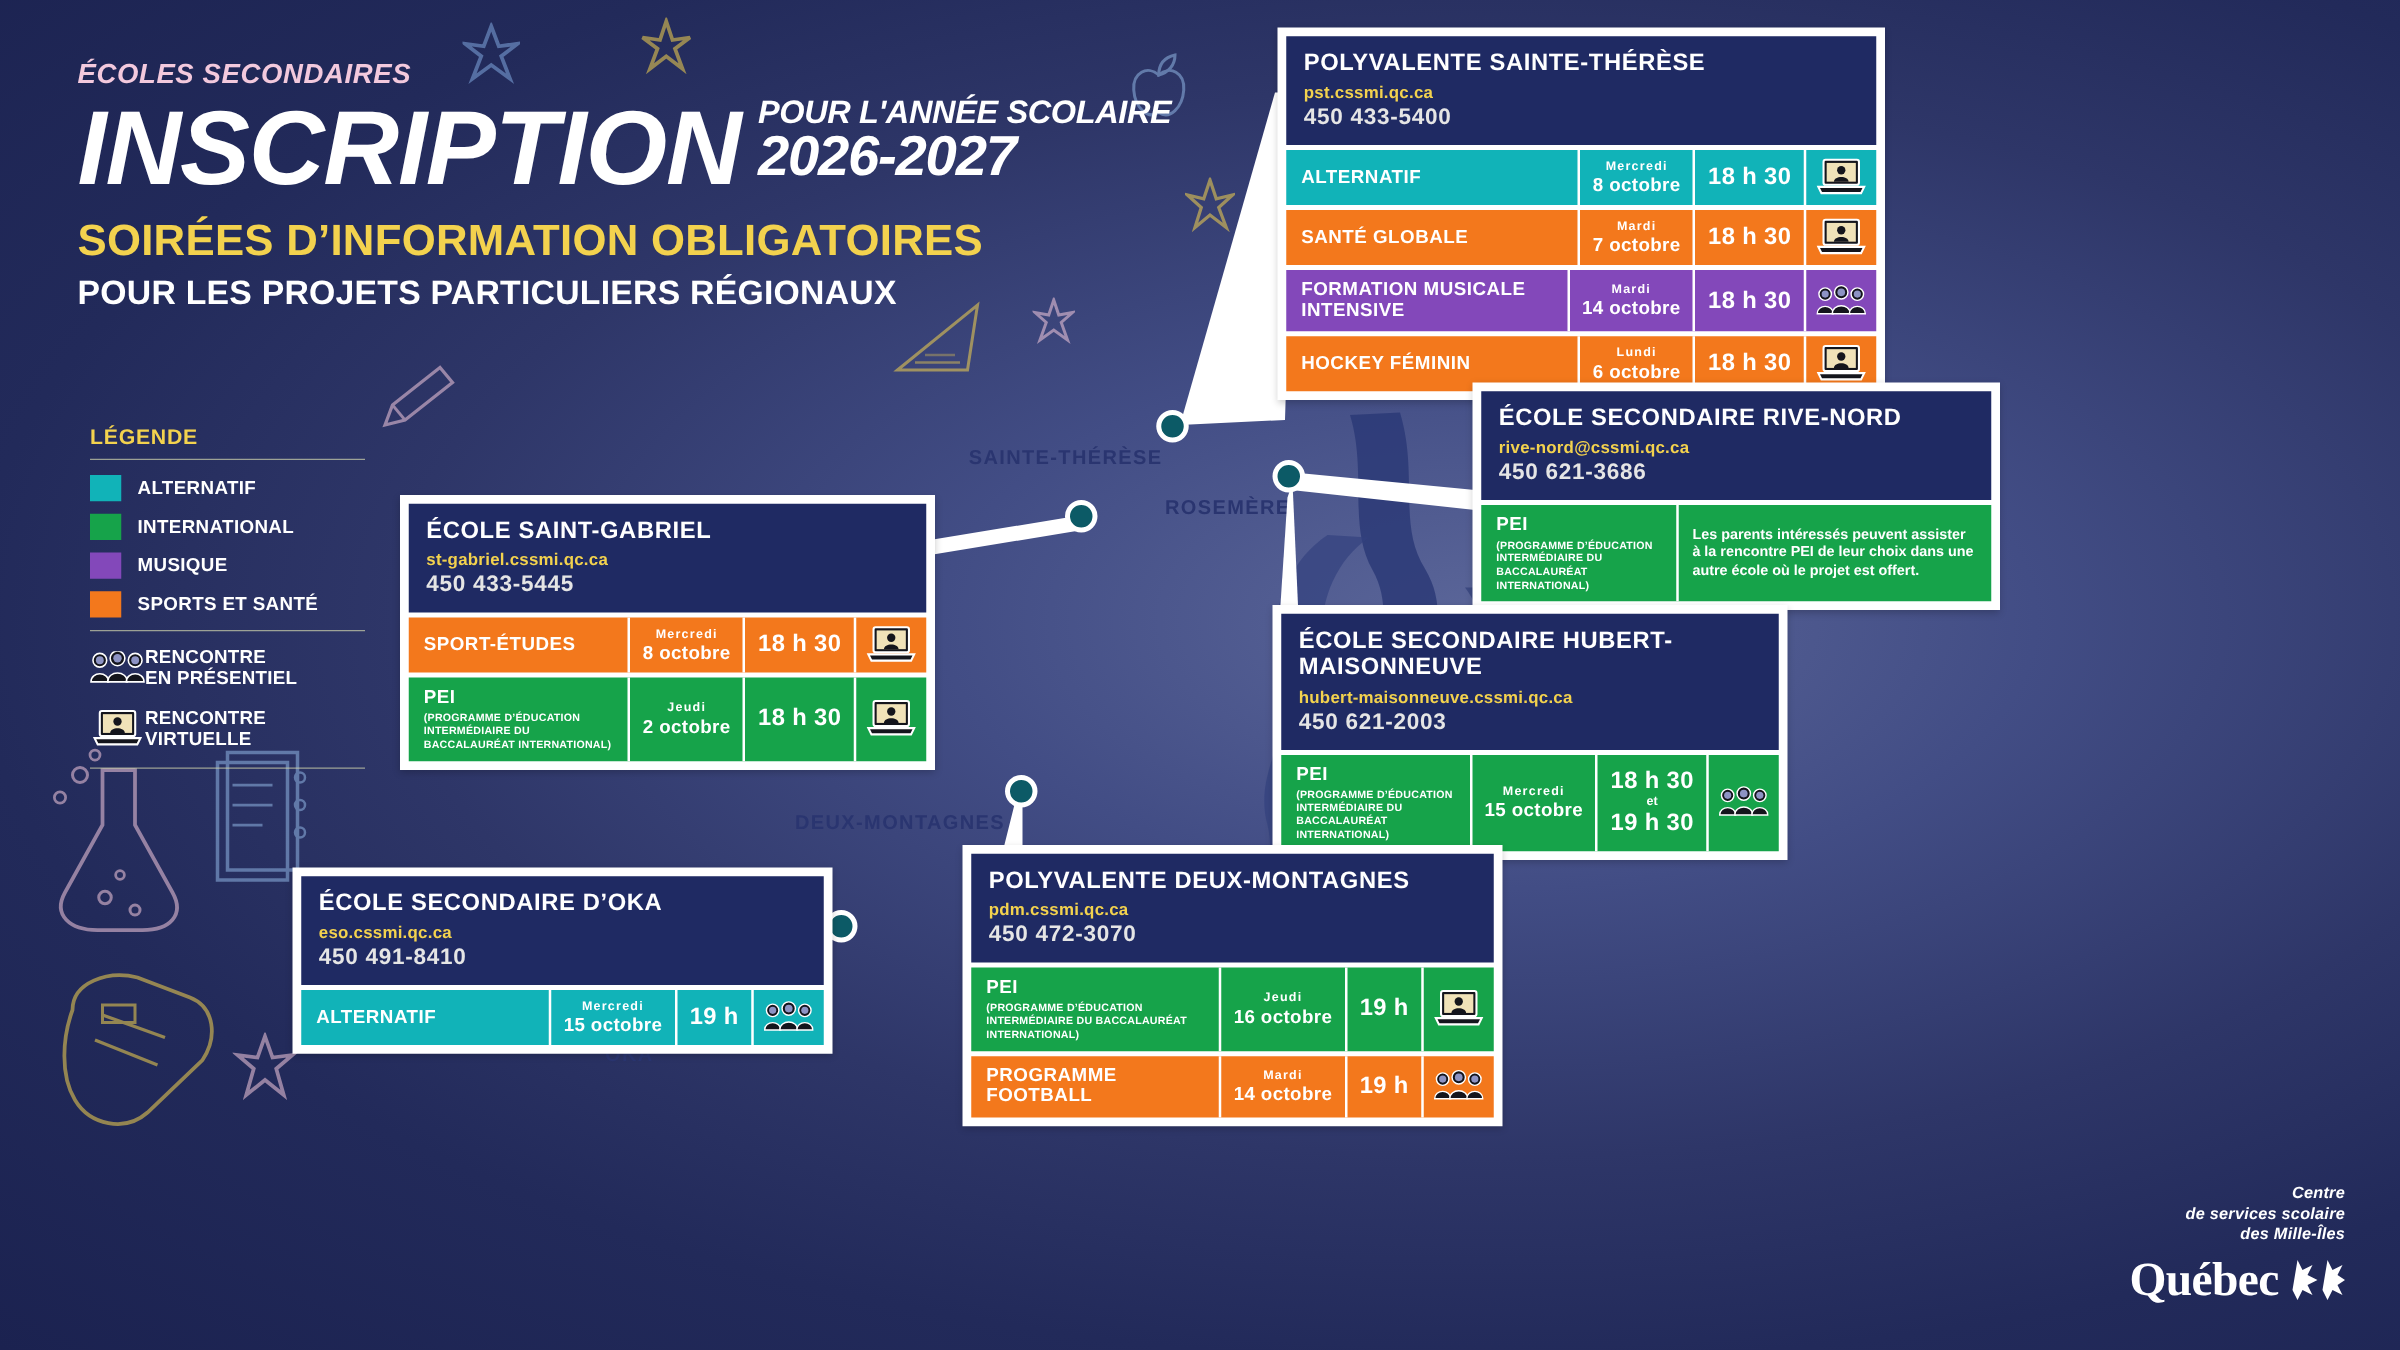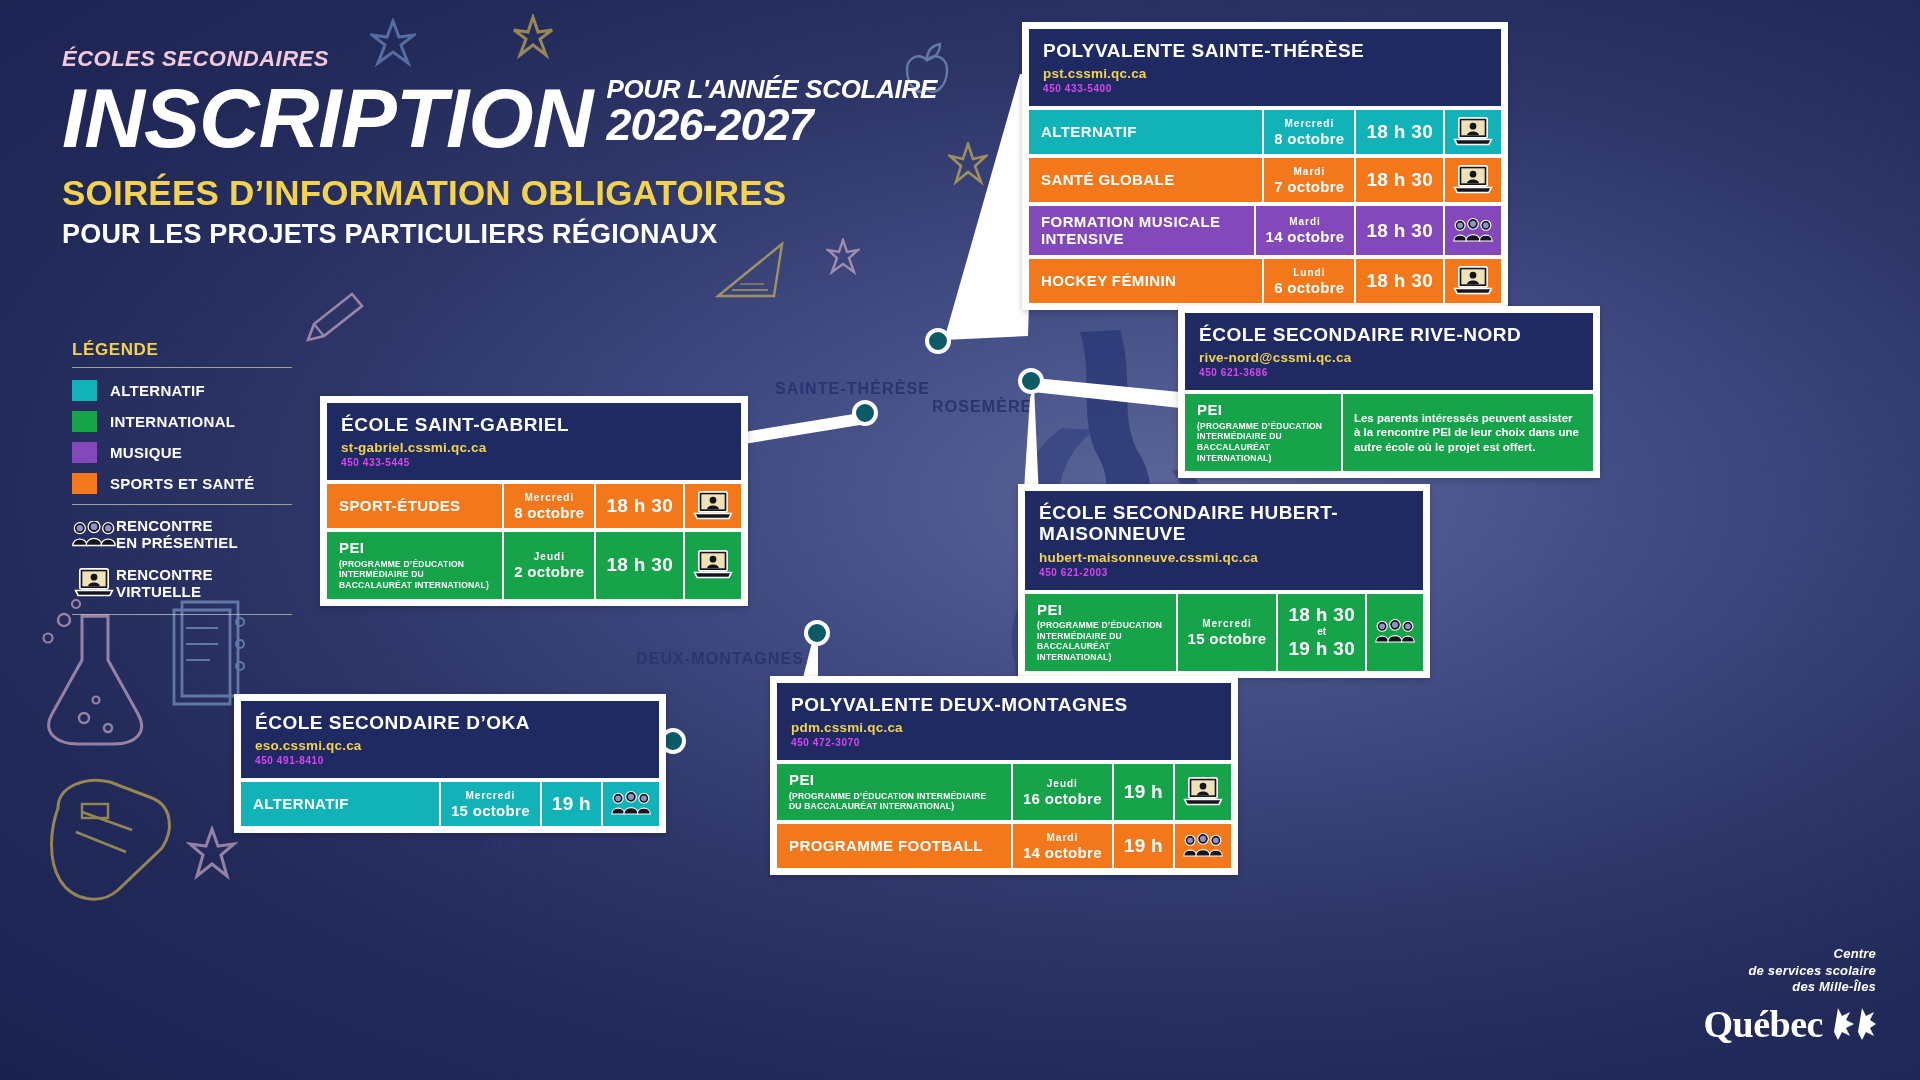--- a/index.html
+++ b/index.html
@@ -81,21 +81,21 @@
   .card-head { background: #1f2a63; padding: 11px 14px 12px 14px; }
   .card-name {
     font-size: 19px; font-weight: bold; color: #ffffff;
     letter-spacing: .5px; line-height: 1.12;
   }
   .card-web {
     font-size: 13.5px; font-weight: bold; color: #f3d24e;
     letter-spacing: .2px; margin-top: 5px;
   }
   .card-tel {
-    font-size: 10px; font-weight: bold; color: #d946ef;
+    font-size: 18px; font-weight: bold; color: #e5e5e5;
     letter-spacing: .6px; margin-top: 2px;
   }
   .rows { margin-top: 4px; }
   .row { display: flex; align-items: stretch; margin-top: 4px; }
   .row:first-child { margin-top: 0; }
   .c-prog {
     flex: 1 1 auto; display: flex; flex-direction: column; justify-content: center;
     padding: 8px 12px; min-height: 44px;
   }
   .prog-name {
@@ -291,21 +291,21 @@
               <path d="M2 28 L46 28 L43 34 L5 34 Z" fill="#14151c" stroke="#ffffff" stroke-width="2"></path>
             </svg>
           </span>
           <span class="legend-label2"><span>RENCONTRE</span><br><span>VIRTUELLE</span></span>
         </div>
       </div>
     <div class="legend-rule" style="margin-top:6px;"></div>
   </div>
 
   <div id="city-labels">
-      <div class="city" style="left: 775px; top: 380px; text-align: right;">SAINTE-THÉRÈSE</div>
+      <div class="city" style="left: 775px; top: 358px; text-align: right;">SAINTE-THÉRÈSE</div>
       <div class="city" style="left: 932px; top: 398px;">ROSEMÈRE</div>
       <div class="city" style="left: 636px; top: 650px;">DEUX-MONTAGNES</div>
       <div class="city" style="left: 484px; top: 836px;">OKA</div>
     </div>
 
   <svg class="map-layer" viewBox="0 0 1920 1080">
     <g fill="#ffffff">
       <polygon points="944,340 1028,336 1036,74 1020,74"></polygon>
       <polygon points="1035,378 1180,392 1180,408 1033,392"></polygon>
       <polygon points="866,412 744,432 744,444 866,424"></polygon>
@@ -564,21 +564,21 @@
               <g fill="#8d93c4">
                 <circle cx="10" cy="9" r="4"></circle>
                 <circle cx="28" cy="7" r="4.3"></circle>
                 <circle cx="46" cy="9" r="4"></circle>
               </g>
             </svg>
           </div>
         </div>
       </div>
     </div>
-  <div class="card" id="card-pdm" style="left:770px; top:676px; width:468px;">
+  <div class="card" id="card-pdm" style="left:770px; top:676px; width:432px;">
       <div class="card-head">
         <div class="card-name">POLYVALENTE DEUX-MONTAGNES</div>
         <div class="card-web">pdm.cssmi.qc.ca</div>
         <div class="card-tel">450 472-3070</div>
       </div>
       <div class="rows">
         <div class="row" style="background:#16a34a">
           <div class="c-prog">
             <div class="prog-name">PEI</div>
             <div class="prog-sub">(PROGRAMME D’ÉDUCATION INTERMÉDIAIRE DU BACCALAURÉAT INTERNATIONAL)</div>

